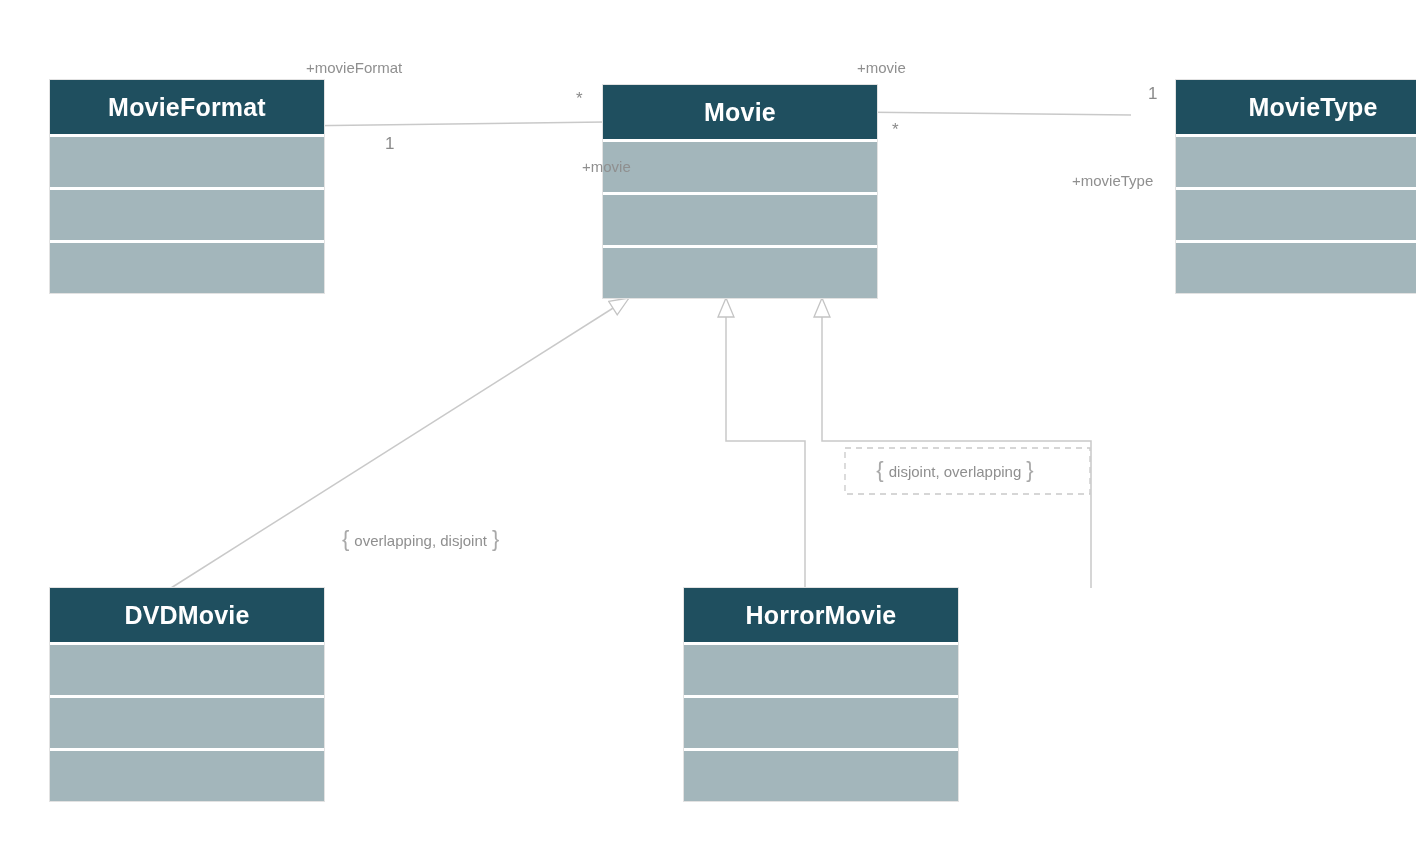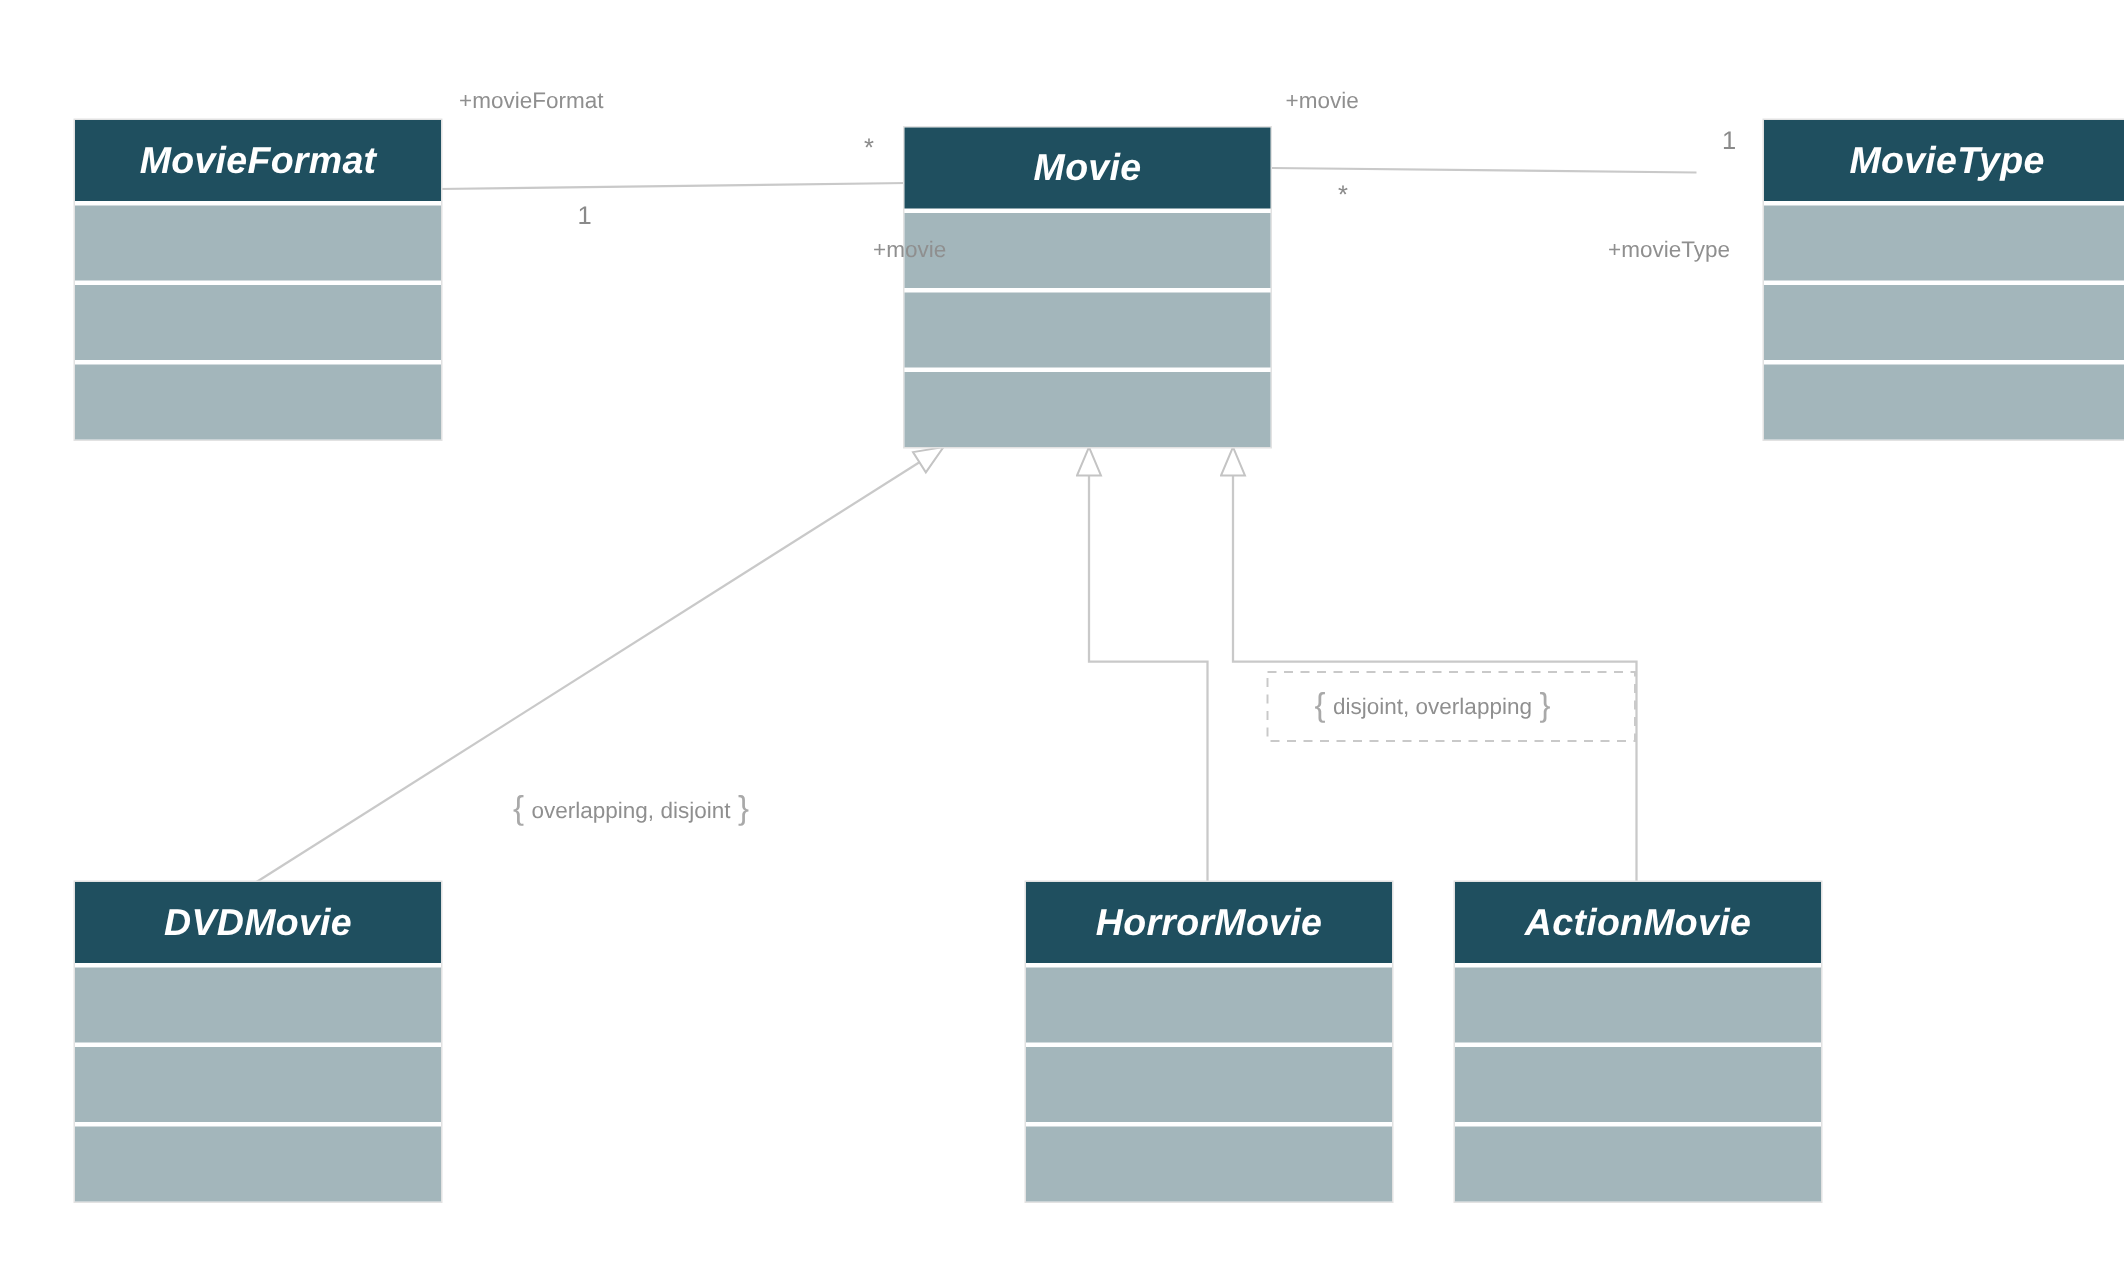--- a/index.html
+++ b/index.html
@@ -24,24 +24,23 @@
     fill: none;
   }
   .constraint-box {
     stroke: #c9c9c9;
     stroke-width: 1.3;
     stroke-dasharray: 6 5;
     fill: none;
   }
   .uml-class {
     position: absolute;
-    width: 244px;
+    width: 274px;
     box-shadow: 0 0 0 1px #e2e2e2;
     background: #ffffff;
-    font-style: italic;
   }
   .uml-class-name {
     height: 54px;
     background: #1f4f5f;
     color: #ffffff;
     font-size: 25px;
     font-weight: 600;
     display: flex;
     align-items: center;
     justify-content: center;
@@ -138,36 +137,30 @@
     <div class="uml-compartment"></div>
   </div>
 
   <div class="uml-class" style="left:684px; top:588px;">
     <div class="uml-class-name">HorrorMovie</div>
     <div class="uml-compartment"></div>
     <div class="uml-compartment"></div>
     <div class="uml-compartment"></div>
   </div>
 
-  <div class="uml-class" style="left:970px; top:588px;">
-    <div class="uml-class-name">ActionMovie</div>
-    <div class="uml-compartment"></div>
-    <div class="uml-compartment"></div>
-    <div class="uml-compartment"></div>
-  </div>
 
   <div class="lbl" style="left:270px; top:59px;">+movieFormat</div>
   <div class="lbl mult" style="left:540px; top:89px;">*</div>
   <div class="lbl mult" style="left:349px; top:134px;">1</div>
   <div class="lbl" style="left:546px; top:158px;">+movie</div>
 
   <div class="lbl" style="left:821px; top:59px;">+movie</div>
   <div class="lbl mult" style="left:1112px; top:84px;">1</div>
   <div class="lbl mult" style="left:856px; top:120px;">*</div>
-  <div class="lbl" style="left:1036px; top:158px;">+movieType</div>
+  <div class="lbl" style="left:1036px; top:172px;">+movieType</div>
 
   <div class="constraint" id="constraint-disjoint">
     <span class="brace">{</span>
     <span>overlapping, disjoint</span>
     <span class="brace">}</span>
   </div>
 
   <div class="constraint" id="constraint-overlapping">
     <span class="brace">{</span>
     <span>disjoint, overlapping</span>

